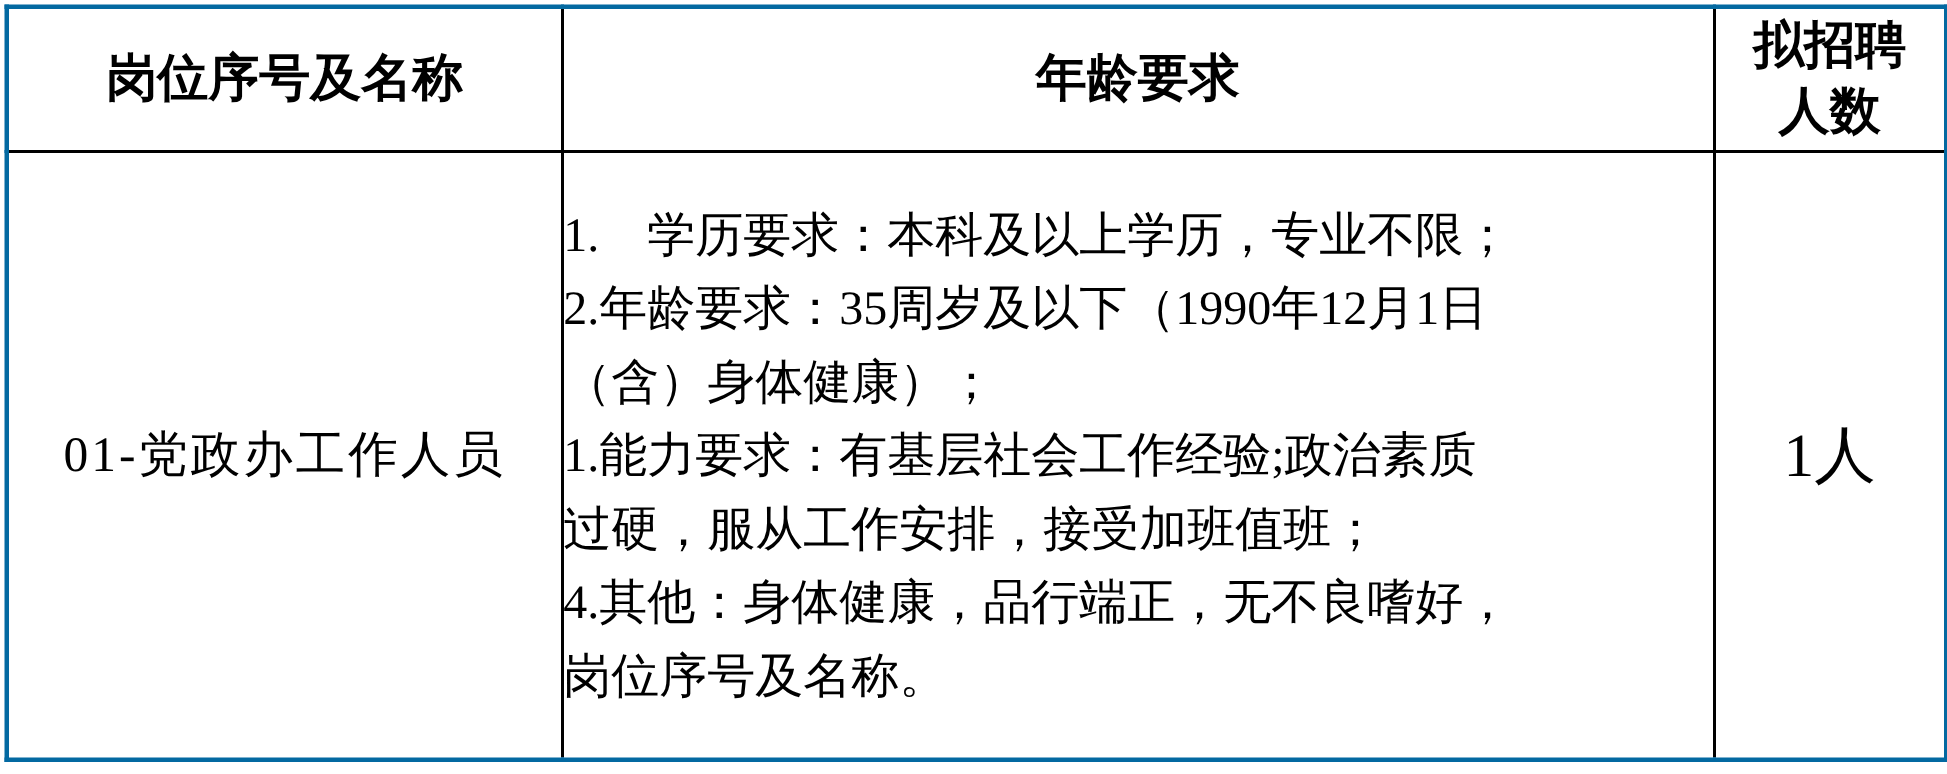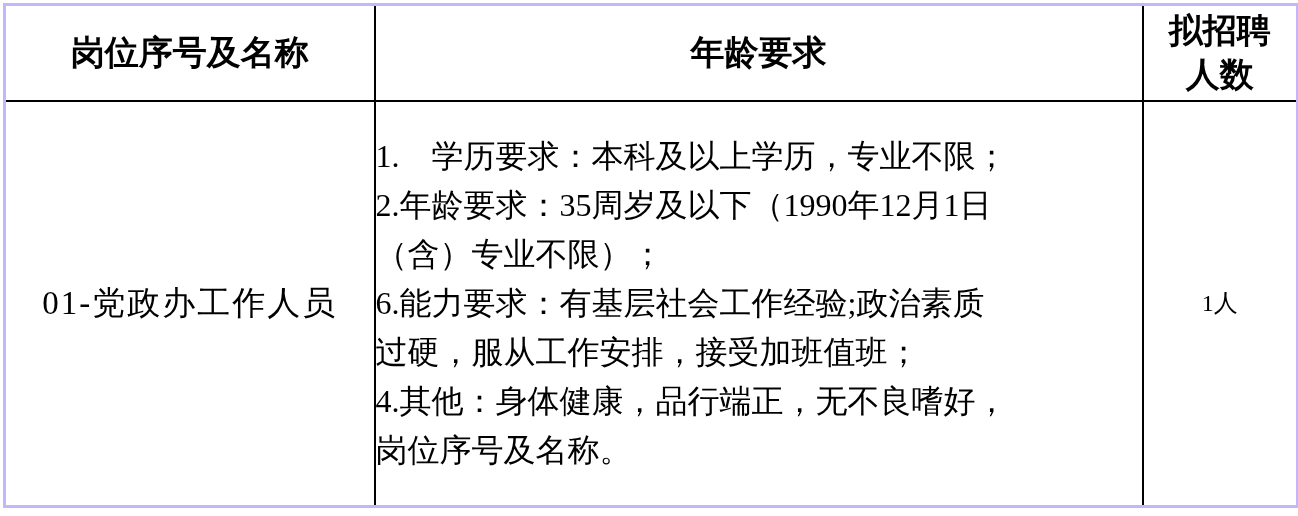--- a/index.html
+++ b/index.html
@@ -15,21 +15,21 @@
   .page {
     width: 1298px;
     height: 516px;
     position: relative;
   }
   table.doc-table {
     border-collapse: collapse;
     table-layout: fixed;
     margin: 3px 0 0 3px;
     width: 1293px;
-    border: 3px solid #c4b5fd;
+    border: 3px solid #0369a1;
   }
   table.doc-table th,
   table.doc-table td {
     border: 2px solid #000000;
     vertical-align: middle;
     padding: 0;
     overflow: hidden;
   }
   thead th {
     border-bottom: 3px solid #000000;
@@ -59,21 +59,21 @@
     justify-content: center;
   }
   .req-line {
     font-size: 32px;
     line-height: 49px;
     white-space: pre;
     text-align: left;
   }
   td.cell-headcount {
     text-align: center;
-    font-size: 24px;
+    font-size: 41px;
   }
 </style>
 </head>
 <body>
 
 <div class="page">
   <table class="doc-table">
     <colgroup>
       <col style="width:370px">
       <col style="width:768px">
@@ -93,22 +93,22 @@
         </th>
       </tr>
     </thead>
     <tbody>
       <tr>
         <td class="cell-position">01-党政办工作人员</td>
         <td class="cell-requirements">
           <div class="req-lines">
             <div class="req-line">1.　学历要求：本科及以上学历，专业不限；</div>
             <div class="req-line">2.年龄要求：35周岁及以下（1990年12月1日</div>
-            <div class="req-line">（含）专业不限）；</div>
-            <div class="req-line">6.能力要求：有基层社会工作经验;政治素质</div>
+            <div class="req-line">（含）身体健康）；</div>
+            <div class="req-line">1.能力要求：有基层社会工作经验;政治素质</div>
             <div class="req-line">过硬，服从工作安排，接受加班值班；</div>
             <div class="req-line">4.其他：身体健康，品行端正，无不良嗜好，</div>
             <div class="req-line">岗位序号及名称。</div>
           </div>
         </td>
         <td class="cell-headcount">1人</td>
       </tr>
     </tbody>
   </table>
 </div>

